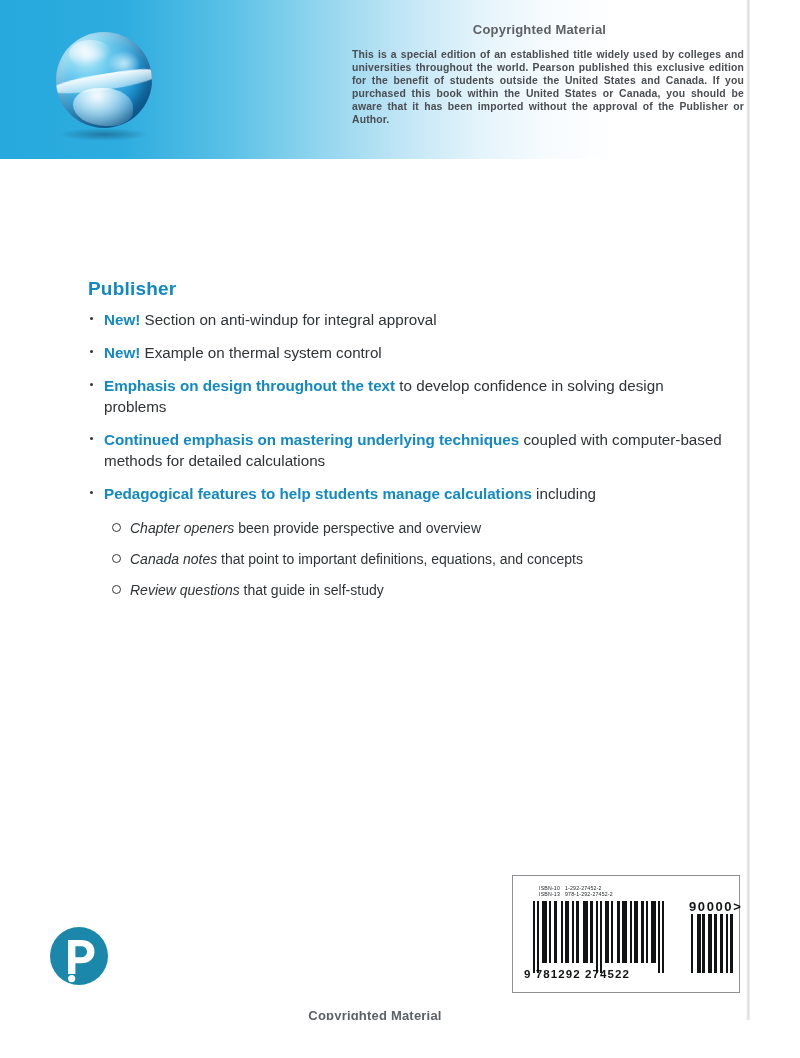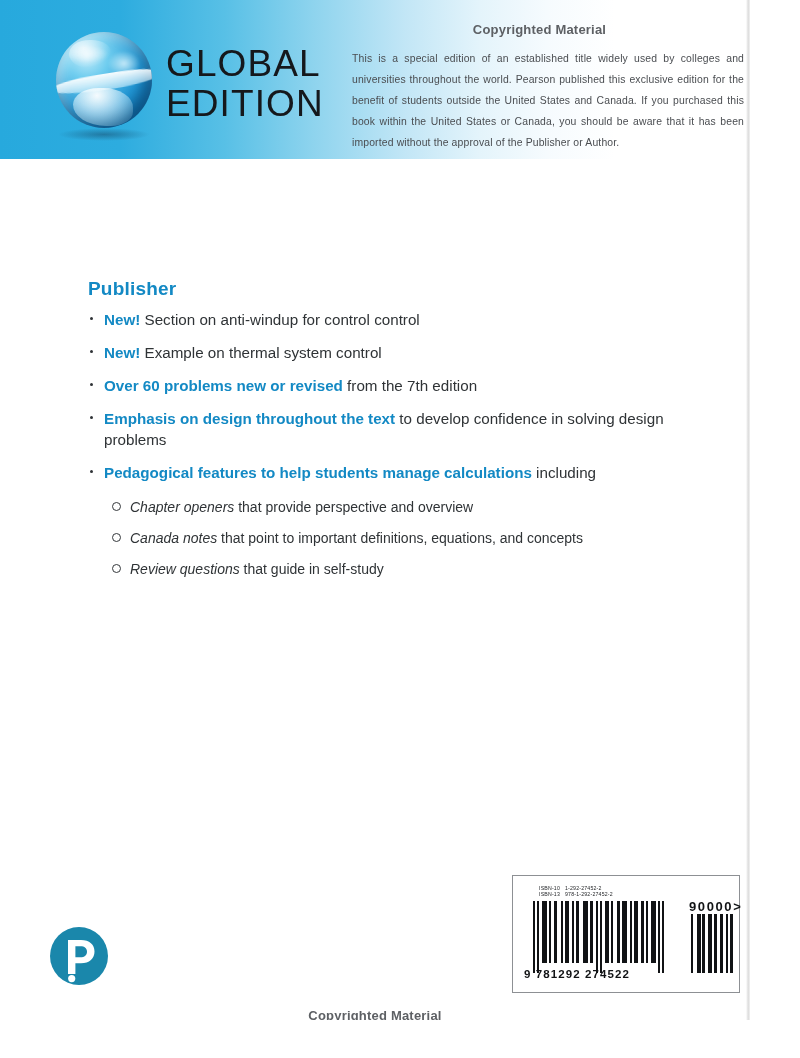--- a/index.html
+++ b/index.html
@@ -130,23 +130,24 @@
     font-size: 13px;
     font-weight: 600;
     letter-spacing: .2px;
   }
   #blurb {
     position: absolute;
     left: 352px; top: 48px;
     width: 392px;
     color: #4a4d51;
     font-size: 10.4px;
-    line-height: 21px;
+    line-height: 13px;
     text-align: justify;
     letter-spacing: .15px;
+    font-weight: bold;
   }
 
   
   #features {
     position: absolute;
     left: 88px; top: 278px;
     width: 640px;
   }
   #features-title {
     color: #1389c4;
@@ -298,64 +299,60 @@
       <div class="globe">
         <div class="shine"></div>
         <div class="land-d"></div>
         <div class="land-c"></div>
         <div class="land-a"></div>
         <div class="land-b"></div>
       </div>
       <div class="globe-shadow"></div>
     </div>
 
-    <div id="ge-word">
-      <span class="l1">GLOBAL</span>
-      <span class="l2">EDITION</span>
-    </div>
 
     <div id="copy-top">Copyrighted Material</div>
 
     <div id="blurb">This is a special edition of an established title widely used by colleges and universities throughout the world. Pearson published this exclusive edition for the benefit of students outside the United States and Canada. If you purchased this book within the United States or Canada, you should be aware that it has been imported without the approval of the Publisher or Author.</div>
   </div>
 
   <div id="features">
     <div id="features-title">Publisher</div>
 
 
     <div class="feat">
       <span class="dot"></span>
-      <span class="hl">New!</span><span> Section on anti-windup for control control</span>
+      <span class="hl">New!</span><span> Section on anti-windup for integral approval</span>
     </div>
 
     <div class="feat">
       <span class="dot"></span>
       <span class="hl">New!</span><span> Example on thermal system control</span>
     </div>
 
-    <div class="feat">
-      <span class="dot"></span>
-      <span class="hl">Over 60 problems new or revised</span><span> from the 7th edition</span>
-    </div>
 
     <div class="feat">
       <span class="dot"></span>
       <span class="hl">Emphasis on design throughout the text</span><span> to develop confidence in solving design problems</span>
     </div>
 
+    <div class="feat">
+      <span class="dot"></span>
+      <span class="hl">Continued emphasis on mastering underlying techniques</span><span> coupled with computer-based methods for detailed calculations</span>
+    </div>
 
     <div class="feat tight">
       <span class="dot"></span>
       <span class="hl">Pedagogical features to help students manage calculations</span><span> including</span>
     </div>
 
     <div class="subs">
       <div class="sub">
         <span class="ocirc"></span>
-        <span class="it">Chapter openers</span><span> that provide perspective and overview</span>
+        <span class="it">Chapter openers</span><span> been provide perspective and overview</span>
       </div>
       <div class="sub">
         <span class="ocirc"></span>
         <span class="it">Canada notes</span><span> that point to important definitions, equations, and concepts</span>
       </div>
       <div class="sub">
         <span class="ocirc"></span>
         <span class="it">Review questions</span><span> that guide in self-study</span>
       </div>
     </div>

